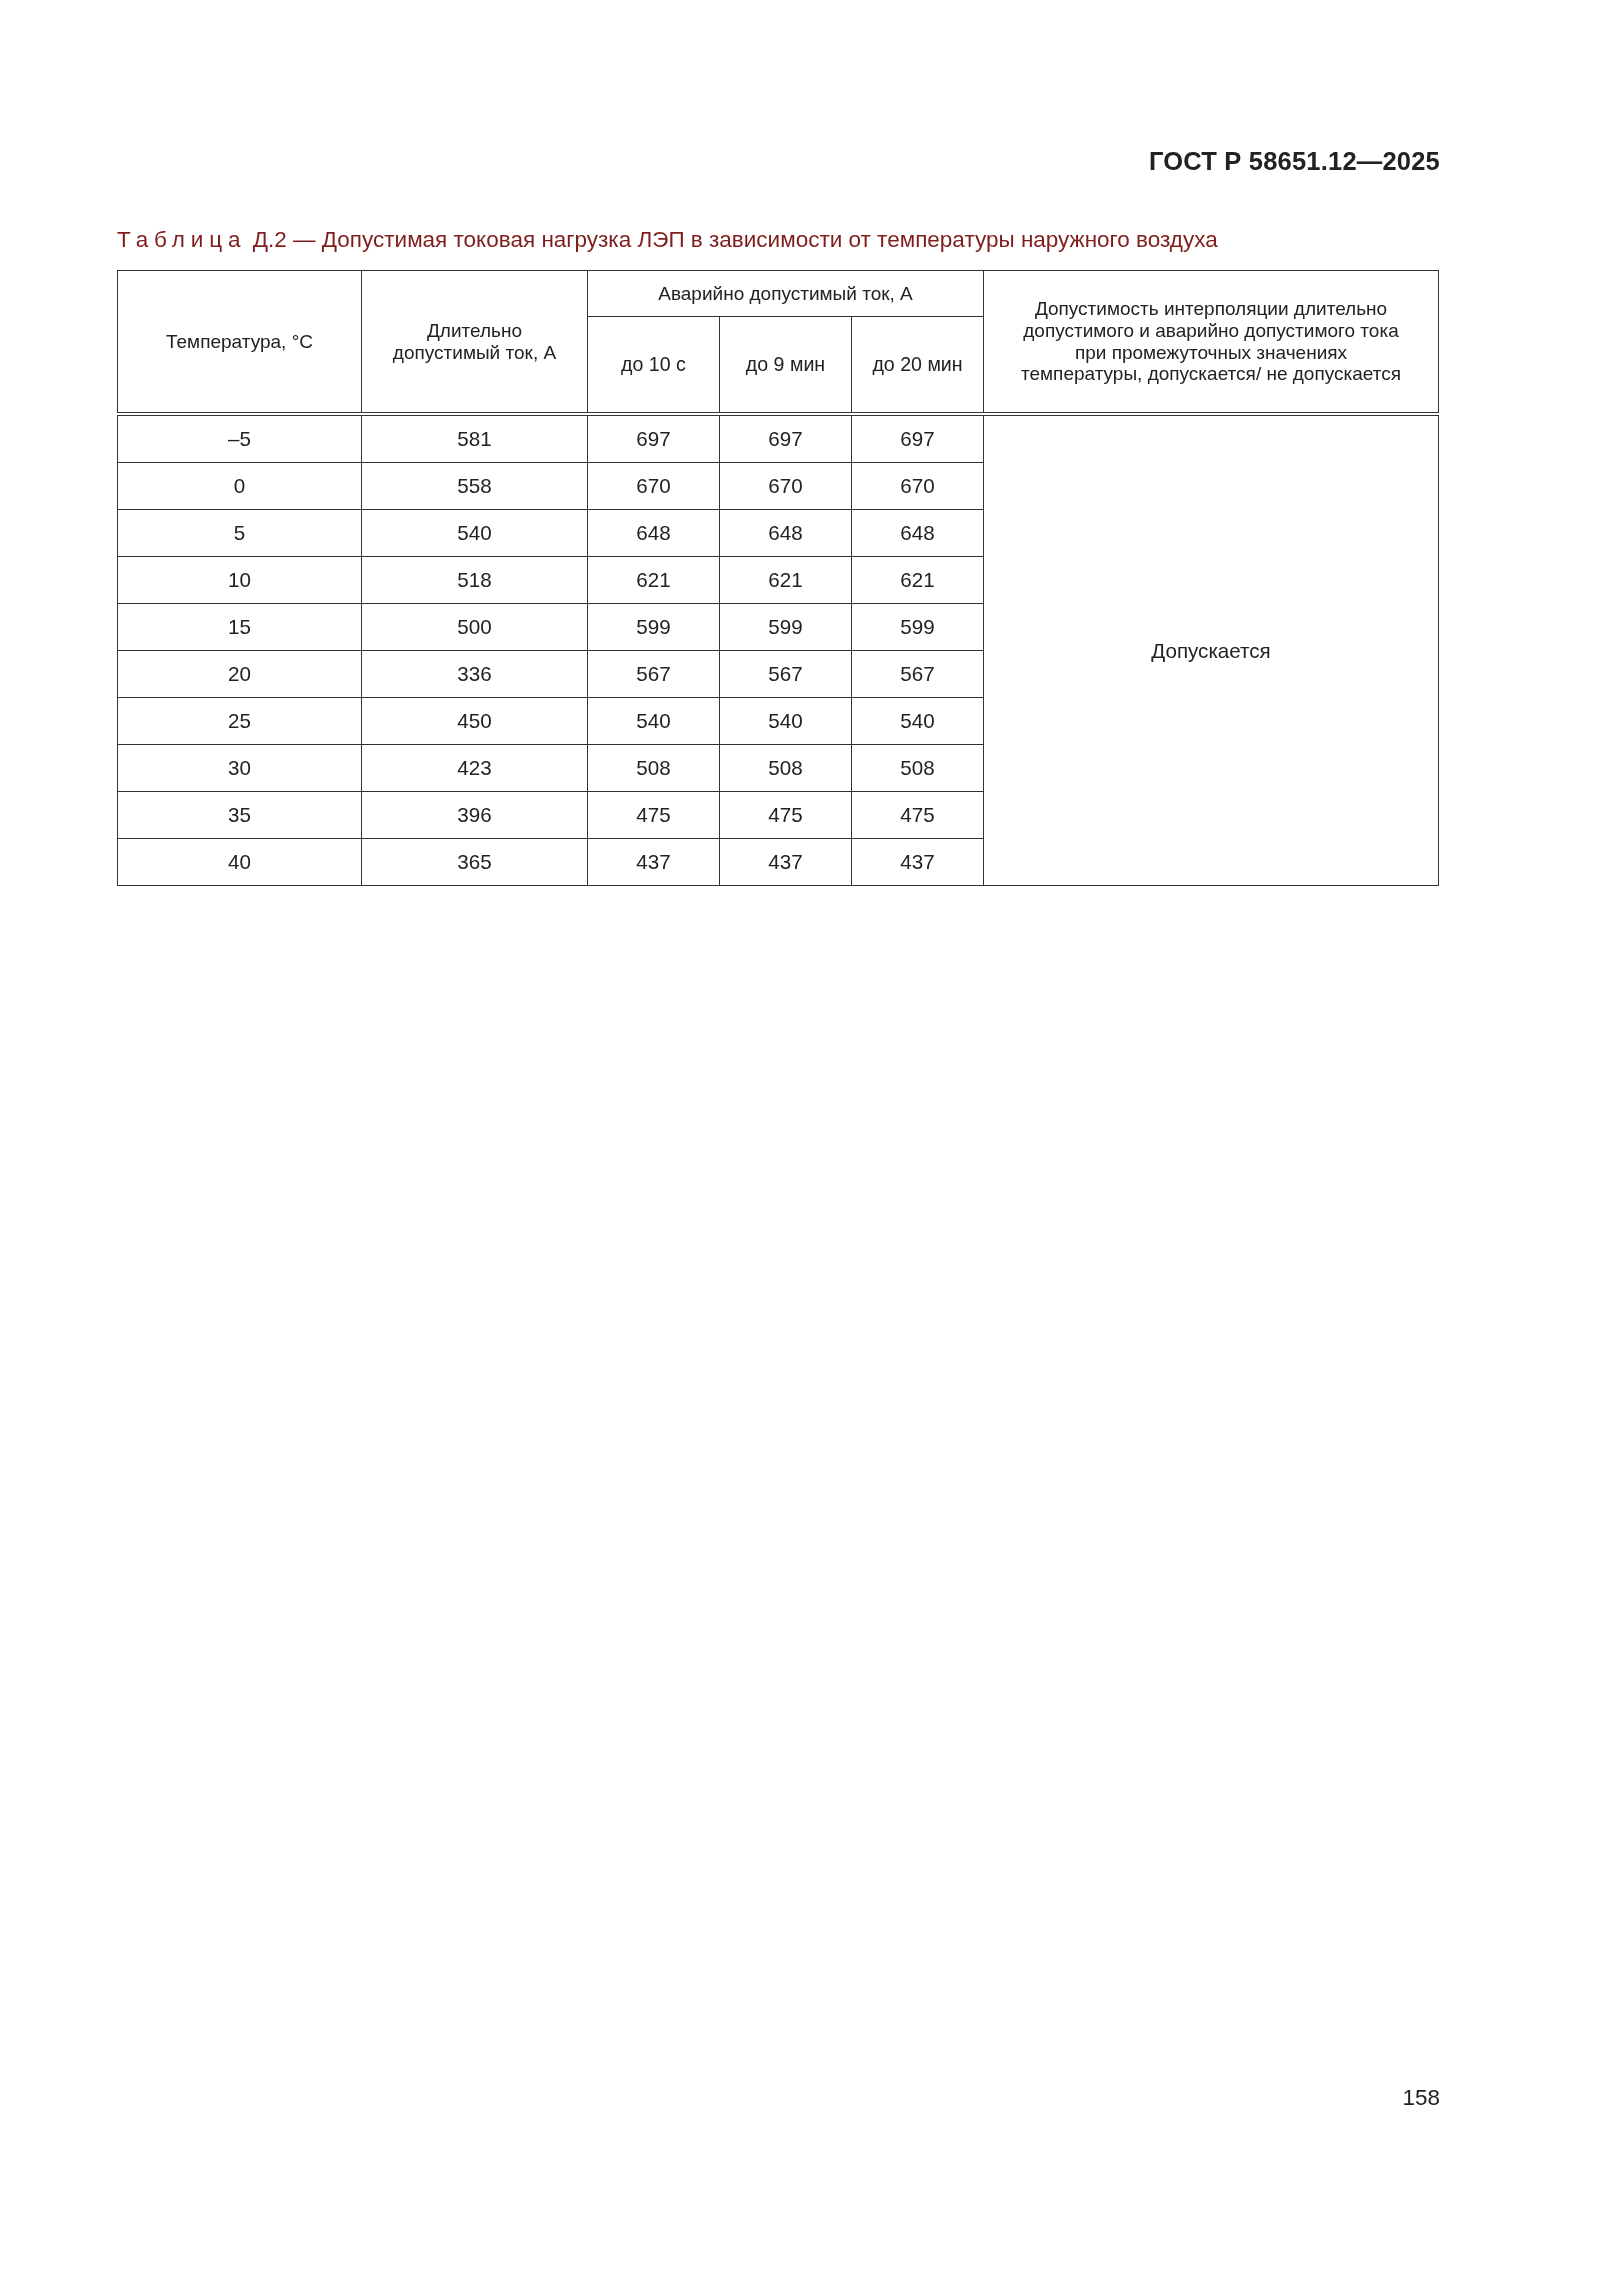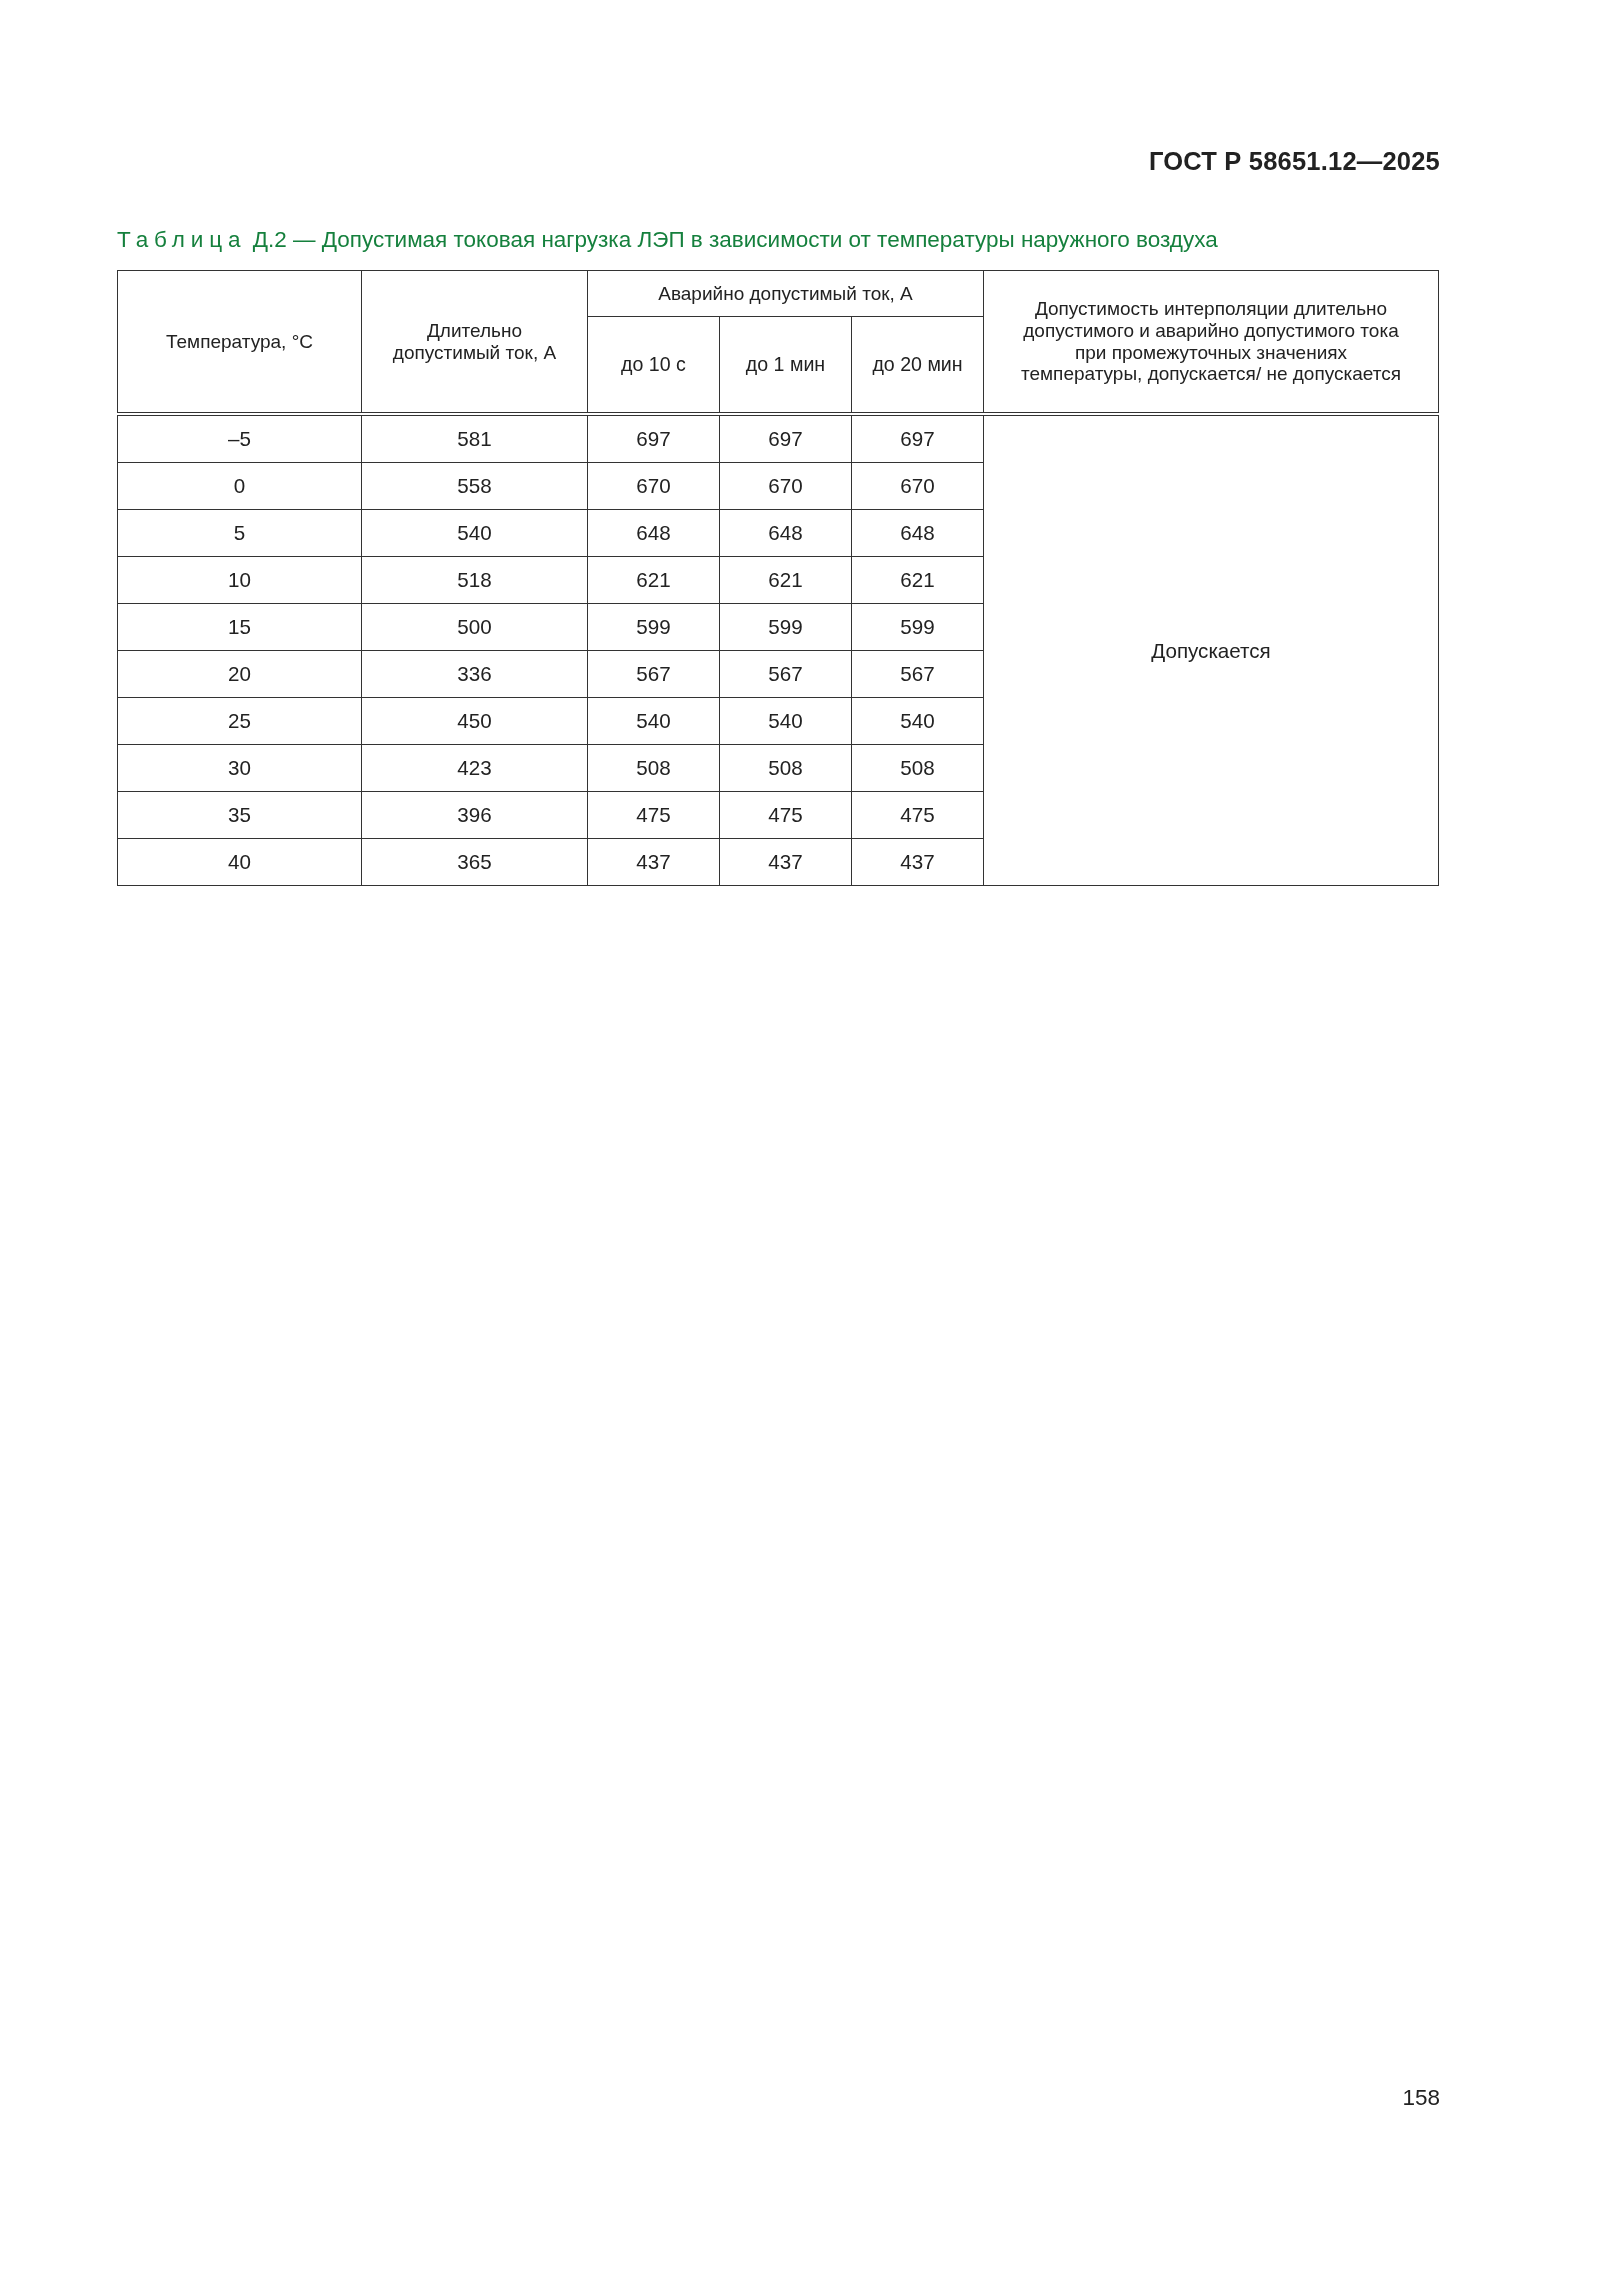--- a/index.html
+++ b/index.html
@@ -1,20 +1,20 @@
 <!DOCTYPE html>
 <html><head>
 <meta charset="utf-8">
 <style>
   html, body { margin: 0; padding: 0; background: #ffffff; }
   body { width: 1620px; height: 2292px; position: relative; overflow: hidden;
          font-family: "Liberation Sans", sans-serif; color: #222222; }
   .doc-code { position: absolute; top: 147px; right: 180px; font-weight: bold;
               font-size: 25.5px; letter-spacing: 0.2px; color: #222; text-align: center; }
-  .caption { position: absolute; top: 227px; left: 117px; font-size: 22.5px; color: #15803d;
+  .caption { position: absolute; top: 227px; left: 117px; font-size: 22.5px; color: #7f1d1d;
              white-space: nowrap; }
   .caption .spaced { letter-spacing: 5.9px; }
   table.main { position: absolute; top: 270px; left: 117px; width: 1322px;
                border-collapse: collapse; table-layout: fixed; }
   table.main td, table.main th { border: 1.5px solid #333; text-align: center;
                vertical-align: middle; font-weight: normal; font-size: 20.6px; color: #222; padding: 0; }
   table.main th { font-size: 19px; line-height: 21.6px; }
   tr.h1 th { height: 45px; }
   tr.h2 th { height: 95px; }
   tr.h2 th.sub { font-size: 19.6px; }
@@ -45,21 +45,21 @@
   </colgroup>
   <thead>
     <tr class="h1">
       <th rowspan="2" class="span2">Температура, °С</th>
       <th rowspan="2" class="span2" style="padding:0 13.7px;"><span>Длительно допустимый ток, А</span></th>
       <th colspan="3">Аварийно допустимый ток, А</th>
       <th rowspan="2" class="span2" style="padding:0 33px;"><span>Допустимость интерполяции длительно допустимого и аварийно допустимого тока при промежуточных значениях температуры, допускается/ не допускается</span></th>
     </tr>
     <tr class="h2">
       <th class="sub">до 10 с</th>
-      <th class="sub">до 1 мин</th>
+      <th class="sub">до 9 мин</th>
       <th class="sub">до 20 мин</th>
     </tr>
   </thead>
   <tbody>
     <tr>
       <td>–5</td>
       <td>581</td>
       <td>697</td>
       <td>697</td>
       <td>697</td>

